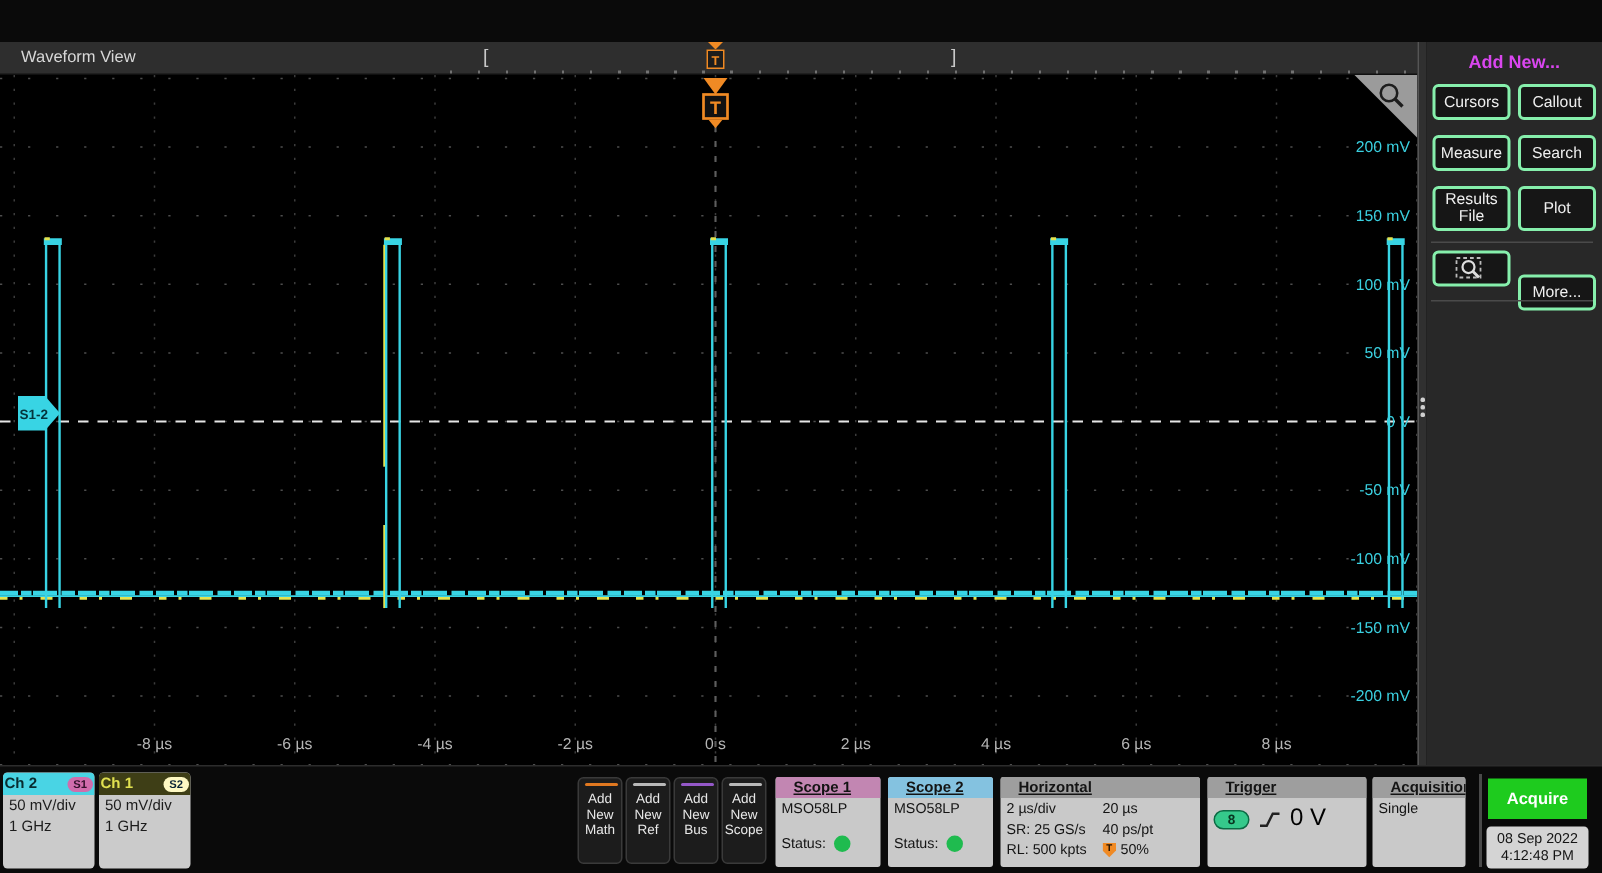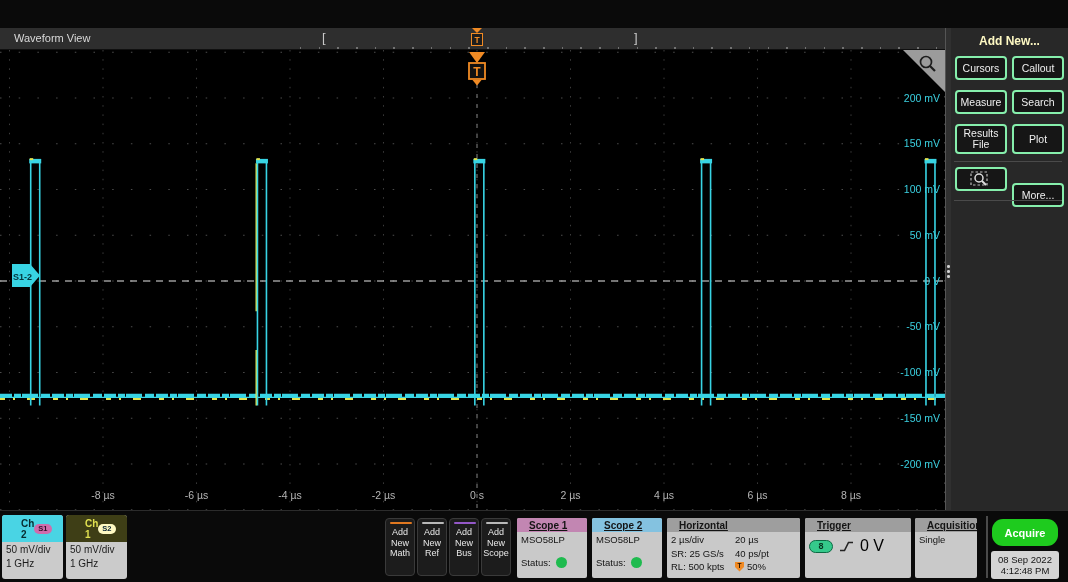--- a/index.html
+++ b/index.html
@@ -25,29 +25,29 @@
   .miniT .tbox{position:absolute;left:1px;top:5px;width:12px;height:13px;border:1.5px solid #f08a24;background:#1d1d1d;
     color:#f08a24;font-size:8.5px;font-weight:bold;display:flex;align-items:center;justify-content:center;}
 
   #plot-svg{position:absolute;left:0;top:50px;background:#000;}
 
   
   .splitter{position:absolute;left:945px;top:28px;width:6px;height:482px;background:#303030;border-left:1px solid #555;}
   .splitter .dots{position:absolute;left:1px;top:237px;display:flex;flex-direction:column;gap:2.5px;}
   .splitter .dots i{width:2.5px;height:2.5px;border-radius:50%;background:#cfcfcf;}
   .rightpanel{position:absolute;left:951px;top:28px;width:117px;height:482px;background:#282828;}
-  .addnew-title{position:absolute;left:0;top:6px;width:100%;text-align:center;color:#fef9c3;font-size:12px;font-weight:bold;}
+  .addnew-title{position:absolute;left:0;top:6px;width:100%;text-align:center;color:#d946ef;font-size:12px;font-weight:bold;}
   .rp-btn{position:absolute;width:52px;height:24px;background:#161616;border:2px solid #86efac;border-radius:4px;
     color:#efefef;font-size:10.5px;display:flex;align-items:center;justify-content:center;text-align:center;line-height:11px;padding:1px;}
   .rp-sep{position:absolute;left:3px;width:108px;height:1px;background:#4a4a4a;}
 
   
   .bottombar{position:absolute;left:0;top:510px;width:1068px;height:72px;background:#0a0a0a;border-top:1px solid #2c2c2c;}
   .badge{position:absolute;top:4px;width:61px;height:64px;border-radius:3px;overflow:hidden;background:#cbcbcb;}
-  .badge .hd{height:27px;display:flex;align-items:center;justify-content:space-between;padding:0 19px;font-size:10px;font-weight:bold;}
+  .badge .hd{height:15px;display:flex;align-items:center;justify-content:space-between;padding:0 1px;font-size:10px;font-weight:bold;}
   .badge .pill{font-size:7.5px;font-weight:bold;border-radius:7px;padding:0 4px;height:10px;display:flex;align-items:center;}
   .badge .bd{padding:1px 4px;color:#1c1c1c;font-size:10px;line-height:13.5px;}
   .ch2 .hd{background:#49d4e4;color:#082c30;}
   .ch1 .hd{background:#3e3e16;color:#e0e050;}
   .pill-s1{background:#d06cac;color:#32102a;}
   .pill-s2{background:#fef9c3;color:#0a2436;}
 
   .addsrc{position:absolute;top:7px;width:30px;height:58px;background:#1c1c1c;border:1px solid #3a3a3a;border-radius:4px;
     color:#e8e8e8;font-size:9px;line-height:10.5px;text-align:center;padding-top:8px;}
   .addsrc .stripe{position:absolute;left:4px;top:3px;width:22px;height:2px;border-radius:1px;}
@@ -60,21 +60,21 @@
   .statusrow{display:flex;align-items:center;gap:5px;margin-top:12px;}
   .status-dot{width:11px;height:11px;border-radius:50%;background:#1fbb4f;}
   .hgrid{display:grid;grid-template-columns:64px auto;row-gap:2.5px;font-size:9.3px;}
   .tpos{display:flex;align-items:center;gap:3px;}
   .tpos-icon{width:9px;height:10px;background:#f08a24;clip-path:polygon(0 0,100% 0,100% 55%,50% 100%,0 55%);
     color:#201000;font-size:6.5px;font-weight:bold;text-align:center;line-height:7px;}
   .trigrow{display:flex;align-items:center;gap:6px;padding:5px 4px;}
   .trig-pill{width:24px;height:13px;border-radius:7px;background:#35c98b;border:1.5px solid #0c6a44;color:#072;
     color:#08331f;font-size:9px;font-weight:bold;display:flex;align-items:center;justify-content:center;}
   .vsep{position:absolute;left:986px;top:5px;width:2px;height:62px;background:#4a4a4a;}
-  .acquire-btn{position:absolute;left:992px;top:8px;width:66px;height:27px;background:#1ecb1e;border-radius:11px;
+  .acquire-btn{position:absolute;left:992px;top:8px;width:66px;height:27px;background:#1ecb1e;border-radius:0;
     color:#fff;font-size:11px;font-weight:bold;display:flex;align-items:center;justify-content:center;}
   .datebox{position:absolute;left:991px;top:40px;width:68px;height:28px;background:#d4d4d4;border-radius:3px;
     color:#141414;font-size:9.5px;line-height:11.5px;display:flex;flex-direction:column;align-items:center;justify-content:center;}
 </style>
 </head>
 <body>
 
 <div class="root">
 
 

